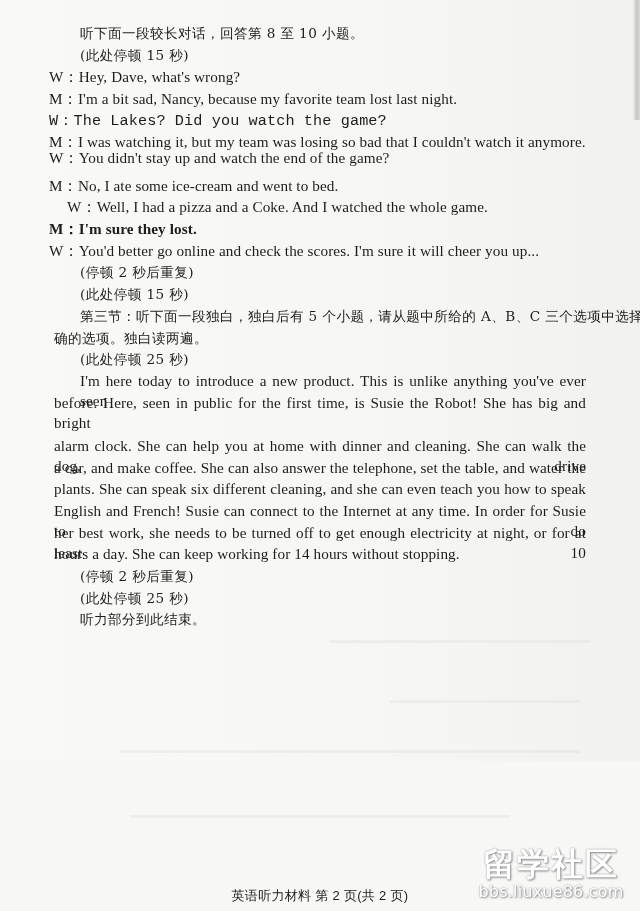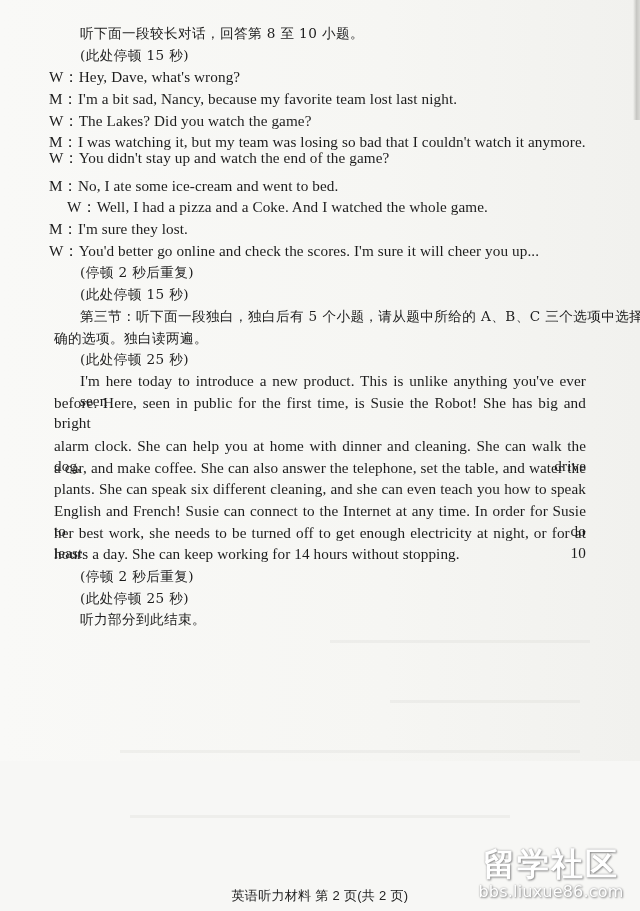--- a/index.html
+++ b/index.html
@@ -99,36 +99,36 @@
 
   <div class="line cn indent" style="top:23px;">听下面一段较长对话，回答第 8 至 10 小题。</div>
   <div class="line cn indent" style="top:45px;">(此处停顿 15 秒)</div>
 
   <div class="line speaker" style="top:67px;">
     <span>W</span>：<span>Hey, Dave, what's wrong?</span>
   </div>
   <div class="line speaker" style="top:89px;">
     <span>M</span>：<span>I'm a bit sad, Nancy, because my favorite team lost last night.</span>
   </div>
-  <div class="line speaker" style="top:111px;">
+  <div class="line speaker" style="top:111px;font-family:Liberation Mono, monospace;">
     <span>W</span>：<span>The Lakes? Did you watch the game?</span>
   </div>
   <div class="line speaker" style="top:132px;">
     <span>M</span>：<span>I was watching it, but my team was losing so bad that I couldn't watch it anymore.</span>
   </div>
   <div class="line speaker" style="top:148px;">
     <span>W</span>：<span>You didn't stay up and watch the end of the game?</span>
   </div>
   <div class="line speaker" style="top:176px;">
     <span>M</span>：<span>No, I ate some ice-cream and went to bed.</span>
   </div>
   <div class="line speaker" style="top:197px;margin-left:18px;">
     <span>W</span>：<span>Well, I had a pizza and a Coke.  And I watched the whole game.</span>
   </div>
-  <div class="line speaker" style="top:219px;">
+  <div class="line speaker" style="top:219px;font-weight:bold;">
     <span>M</span>：<span>I'm sure they lost.</span>
   </div>
   <div class="line speaker" style="top:241px;">
     <span>W</span>：<span>You'd better go online and check the scores.  I'm sure it will cheer you up...</span>
   </div>
 
   <div class="line cn indent" style="top:262px;">(停顿 2 秒后重复)</div>
   <div class="line cn indent" style="top:284px;">(此处停顿 15 秒)</div>
 
   <div class="line cn indent" style="top:306px;">第三节：听下面一段独白，独白后有 5 个小题，请从题中所给的 A、B、C 三个选项中选择正</div>

